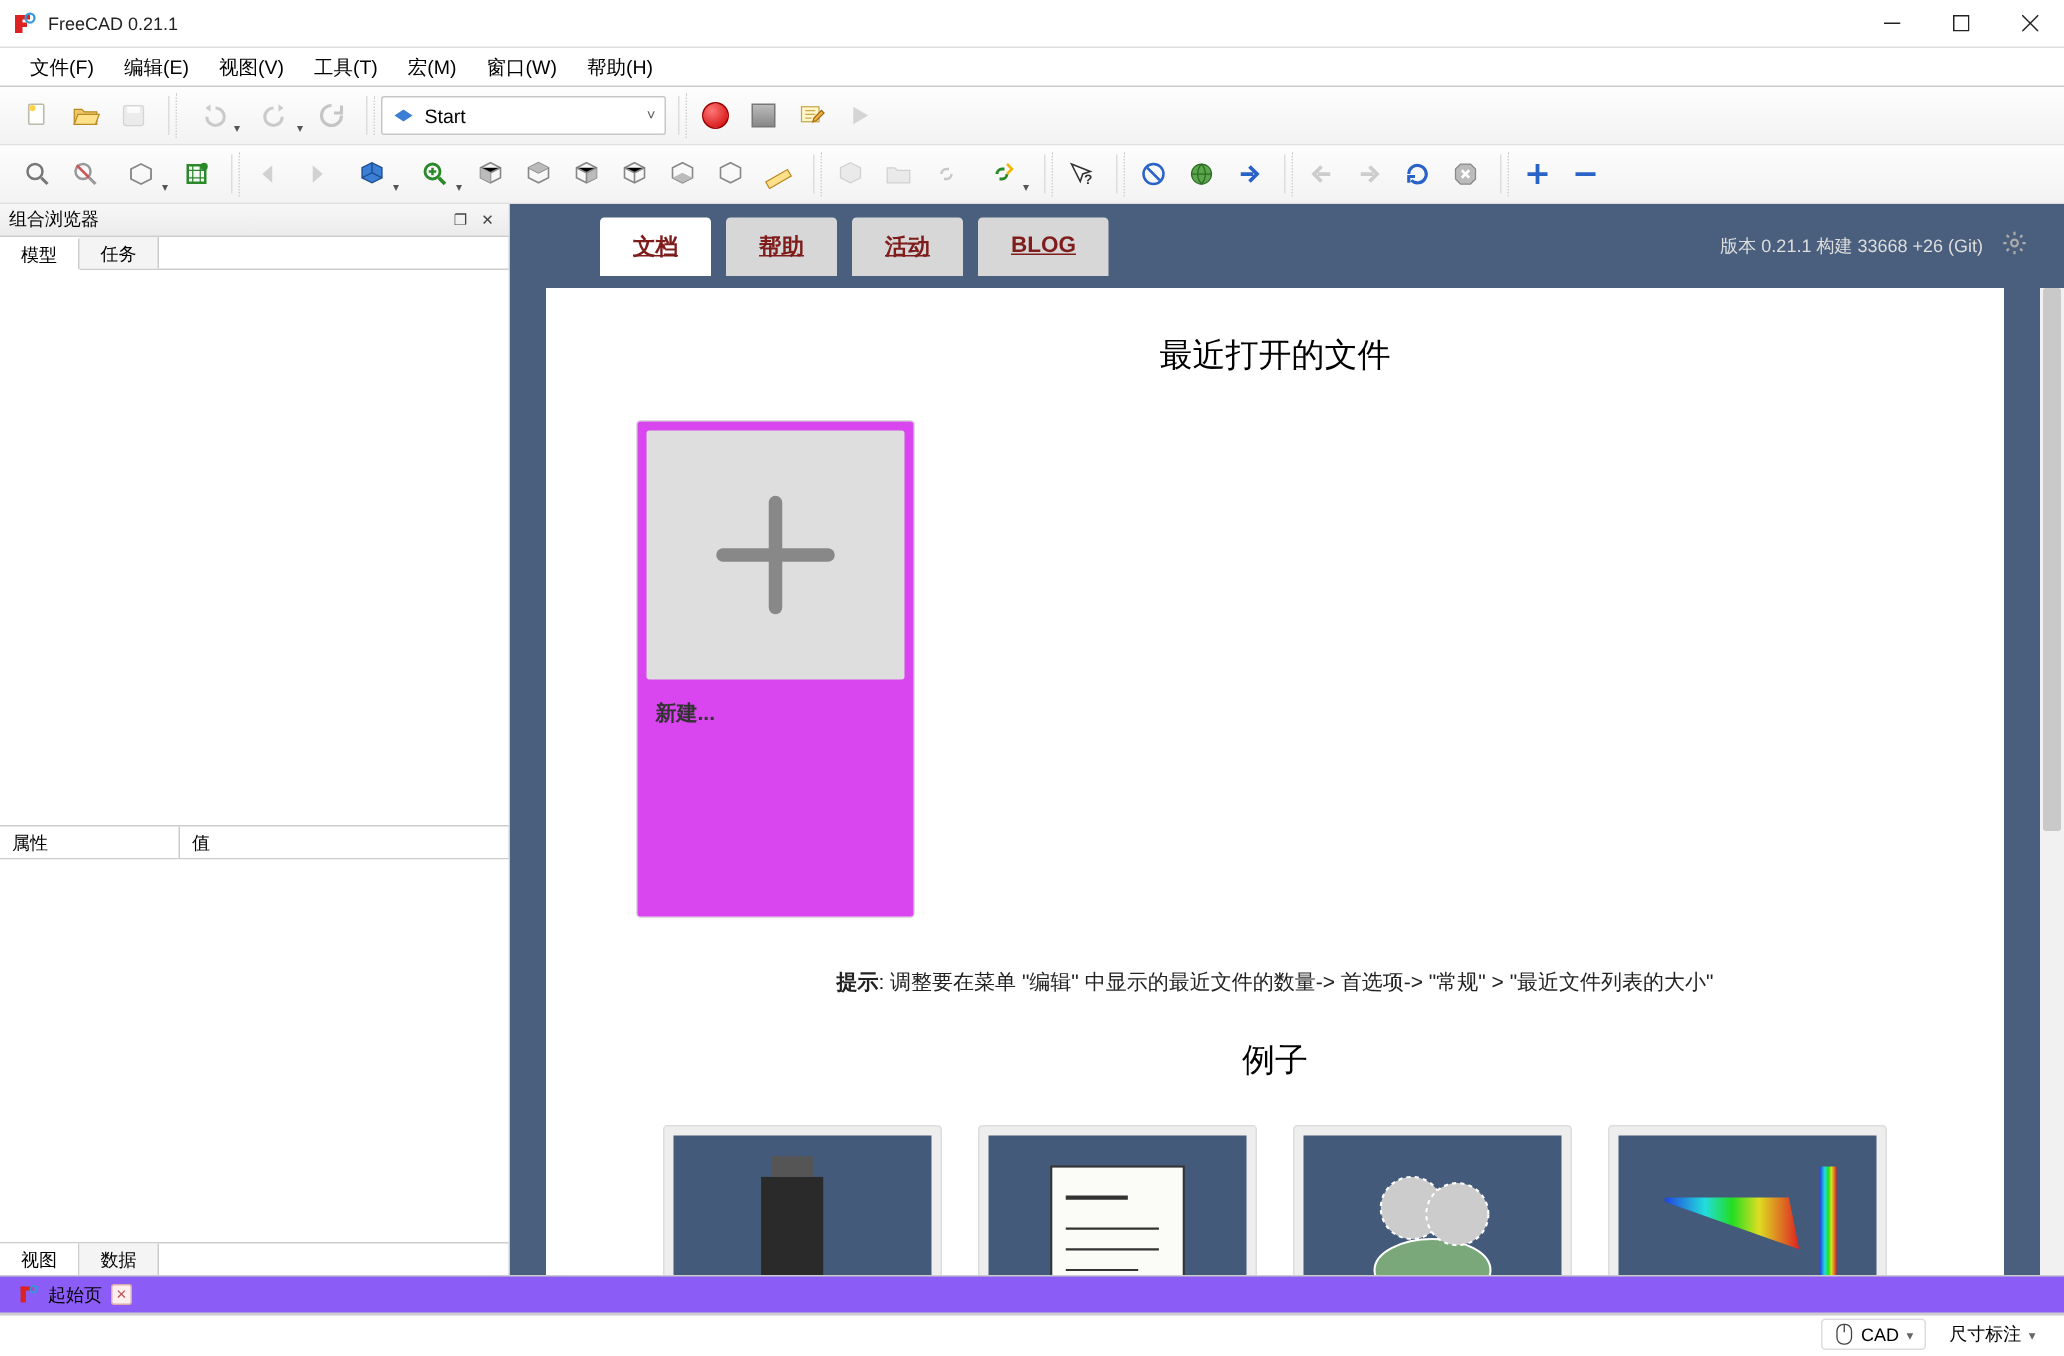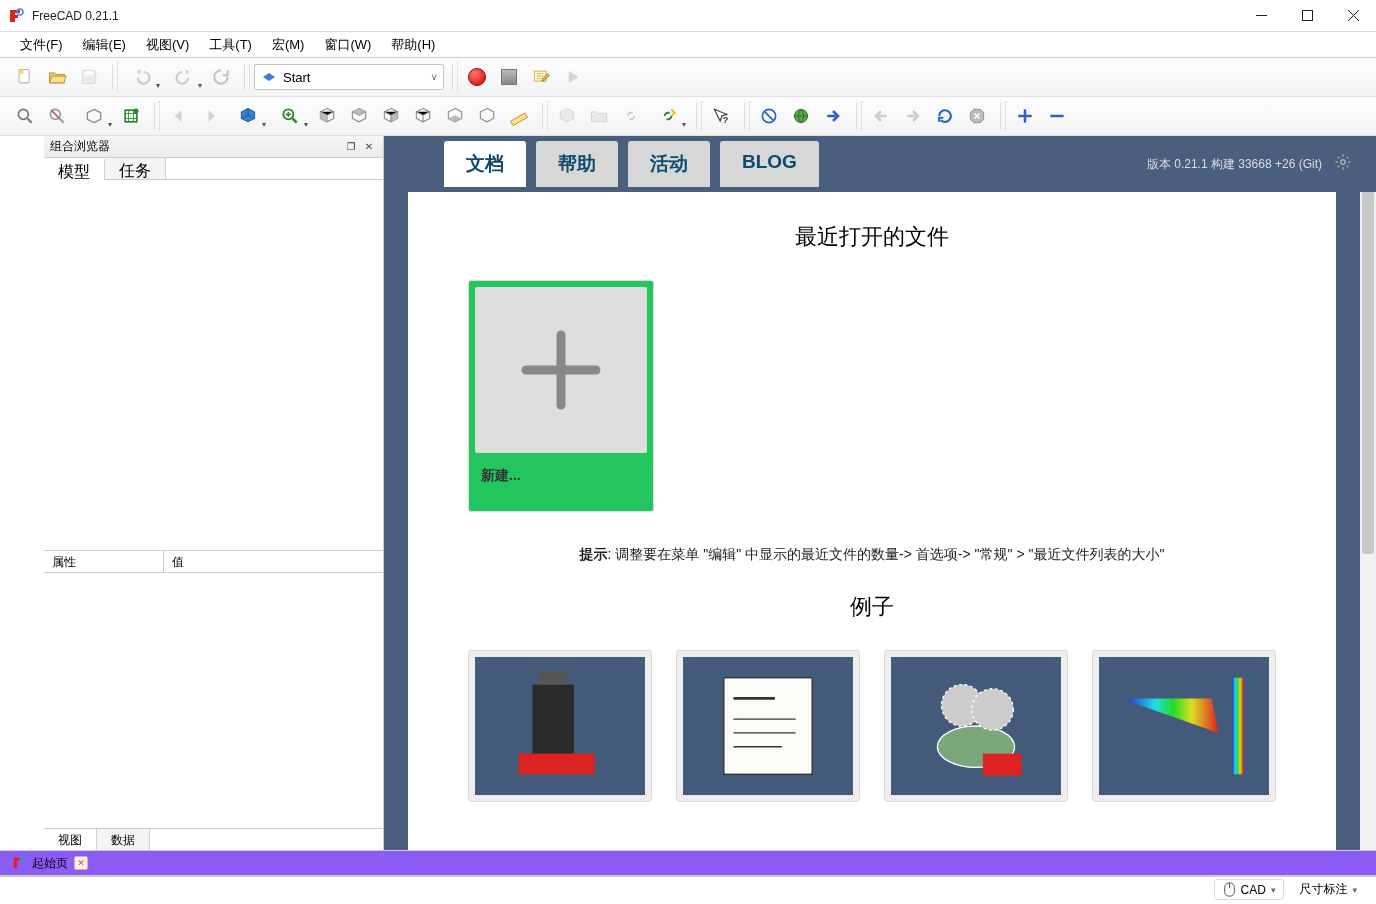--- a/index.html
+++ b/index.html
@@ -16,50 +16,50 @@
 .tbgroup { display:flex; align-items:center; gap:2px; padding:0 4px; border-left:1px dotted #d1d1d1; }
 .tbgroup:first-child { border-left:none; }
 .tbtn { width:30px; height:30px; display:flex; align-items:center; justify-content:center; border-radius:3px; }
 .tbtn.dropdown { width:40px; position:relative; }
 .tbtn.dropdown::after { content:"▾"; position:absolute; right:2px; bottom:2px; font-size:8px; color:#555; }
 .sep { width:1px; height:26px; background:#ddd; margin:0 4px; }
 .wbselect { width:190px; height:26px; border:1px solid #c7c7c7; background:#fff; display:flex; align-items:center; padding:0 6px; font-size:13px; border-radius:2px; }
 .wbselect .arrow { margin-left:auto; color:#555; font-size:10px; }
 .red-dot { width:18px; height:18px; border-radius:50%; background:radial-gradient(circle at 35% 30%, #ff7777, #cc0000); border:1px solid #990000; }
 .gray-square { width:16px; height:16px; background:linear-gradient(#bbb,#888); border:1px solid #777; }
-.main { display:flex; height:calc(100% - 32px - 26px - 40px - 40px - 26px - 26px);padding-left:44px; }
+.main { display:flex; height:calc(100% - 32px - 26px - 40px - 40px - 26px - 26px); }
 .sidebar { width:340px; display:flex; flex-direction:column; border-right:1px solid #ccc; }
 .panel-header { height:22px; background:linear-gradient(#f7f7f7,#ebebeb); border-bottom:1px solid #ccc; display:flex; align-items:center; padding:0 6px; font-size:12px; }
 .panel-header .spacer { flex:1; }
 .panel-header .pbtn { width:16px; height:16px; margin-left:2px; display:flex; align-items:center; justify-content:center; font-size:10px; color:#444; }
-.panel-tabs { height:22px; display:flex; border-bottom:1px solid #ccc; font-size:16px; }
+.panel-tabs { height:22px; display:flex; border-bottom:1px solid #ccc; font-size:12px; }
 .panel-tabs span { padding:3px 14px; border-right:1px solid #ccc; }
 .panel-tabs span.active { background:#fff; border-bottom:1px solid #fff; position:relative; top:1px; }
 .panel-tabs span:not(.active){ background:#f4f4f4; }
 .panel-body { flex:1; background:#fff; }
 .prop-panel { height:300px; border-top:1px solid #ccc; display:flex; flex-direction:column; }
 .prop-head { height:22px; display:flex; font-size:12px; border-bottom:1px solid #ccc; }
 .prop-head div { padding:3px 8px; }
 .prop-head div:first-child { width:120px; border-right:1px solid #ccc; }
 .prop-body { flex:1; background:#fff; }
 .prop-tabs { height:22px; display:flex; border-top:1px solid #ccc; font-size:12px; }
 .prop-tabs span { padding:3px 14px; border-right:1px solid #ccc; }
 .prop-tabs span.active{ background:#fff; }
 .prop-tabs span:not(.active){ background:#f4f4f4; }
 .viewport { flex:1; background:#4a5f7d; position:relative; overflow:hidden; }
 .start-header { height:56px; display:flex; align-items:center; padding:0 24px 0 60px; }
 .start-tabs { display:flex; gap:10px; }
-.start-tab { padding:10px 22px; font-size:19px; background:#d7d7d7; color:#0c4a6e; border-radius:3px 3px 0 0; font-weight:bold; }
+.start-tab { padding:10px 22px; font-size:15px; background:#d7d7d7; color:#7f1d1d; border-radius:3px 3px 0 0; font-weight:bold;text-decoration:underline; }
 .start-tab.active { background:#fff; }
 .spacer { flex:1; }
 .ver { color:#ddd; font-size:12px; margin-right:12px; }
 .gear { color:#bbb; }
 .start-body { position:absolute; left:24px; right:40px; top:56px; bottom:0; background:#fff; overflow:hidden; padding:30px 60px; }
 .start-body h2 { text-align:center; font-size:22px; font-weight:normal; font-family:"SimSun",serif; margin-bottom:28px; }
-.newcard { width:186px; height:232px; background:#22c55e; border-radius:3px; border:1px solid #ddd; padding:6px; }
+.newcard { width:186px; height:332px; background:#d946ef; border-radius:3px; border:1px solid #ddd; padding:6px; }
 .newthumb { width:100%; height:166px; background:#dedede; display:flex; align-items:center; justify-content:center; border-radius:2px; }
 .newlabel { padding:14px 6px; font-size:14px; font-weight:bold; color:#333; }
 .hint { text-align:center; font-size:14px; margin-top:34px; color:#222; }
 .hint b { font-weight:bold; }
 .examples { display:flex; gap:24px; margin-top:28px; justify-content:center; }
 .excard { width:186px; height:152px; background:#eeeeee; border-radius:3px; border:1px solid #ddd; padding:6px; overflow:hidden; }
 .exthumb { width:100%; height:100%; background:#435a7a; position:relative; overflow:hidden; }
 .scrollbar { position:absolute; right:0; top:56px; bottom:0; width:16px; background:#f1f1f1; }
 .scrollbar .thumb { position:absolute; top:0; left:2px; right:2px; height:55%; background:#c9c9c9; border-radius:2px; }
 .doc-tabs { height:26px; display:flex; align-items:center; border-bottom:1px solid #ccc; border-top:1px solid #ccc; padding-left:4px; font-size:12px; background:#8b5cf6; }

